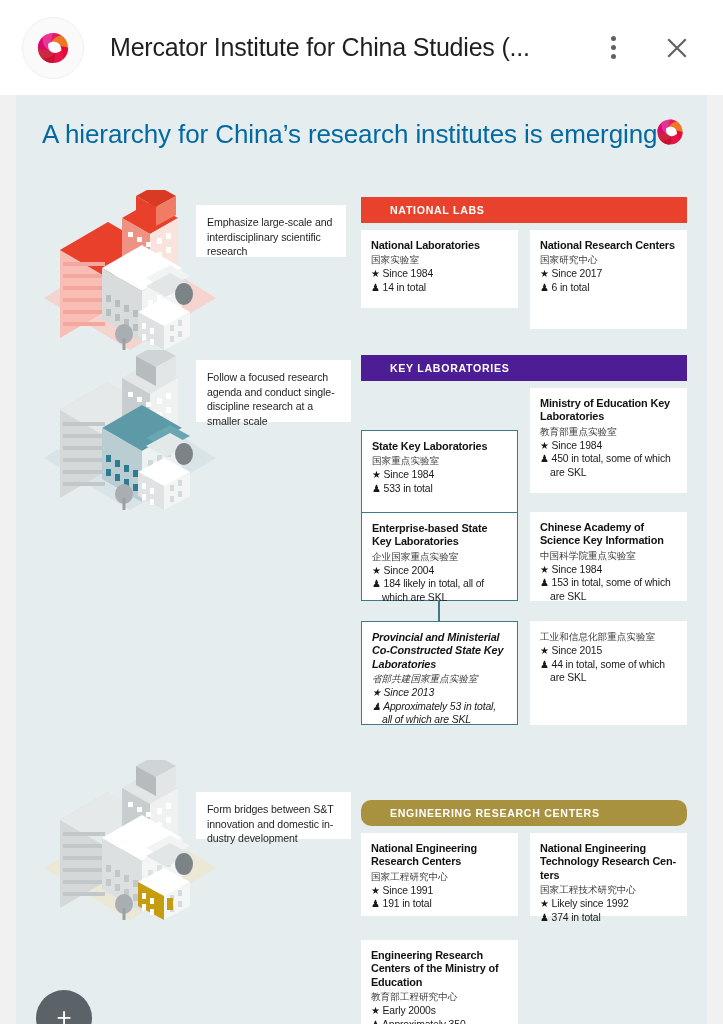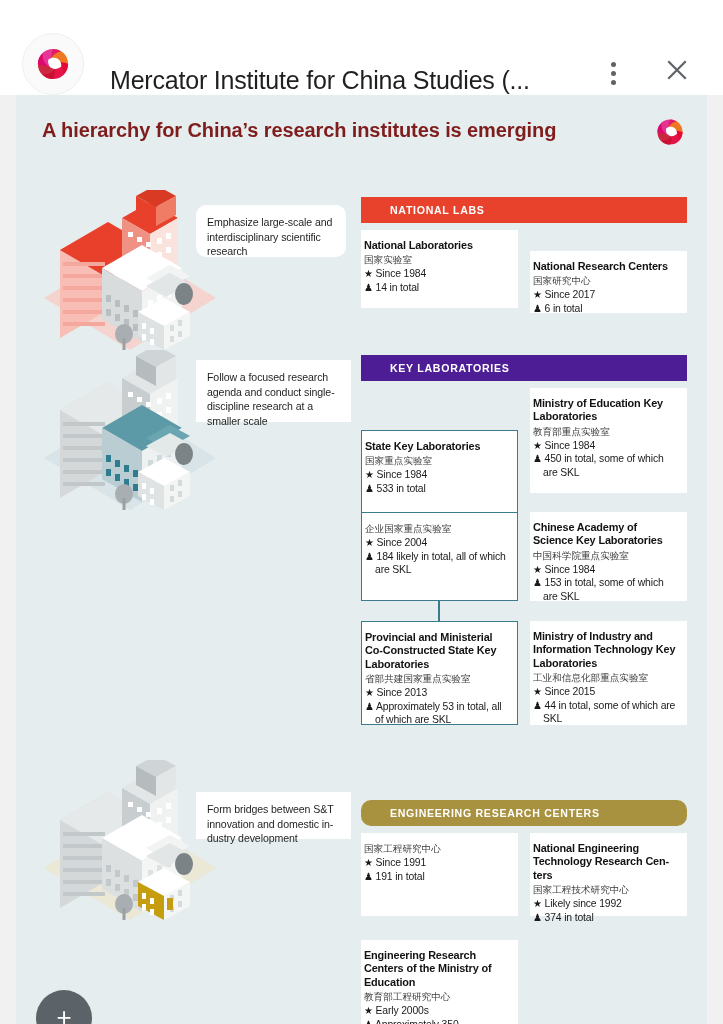--- a/index.html
+++ b/index.html
@@ -13,21 +13,21 @@
     height: 1024px;
     overflow: hidden;
     position: relative;
   }
 
   
   .appbar {
     height: 95px;
     background: #ffffff;
     display: flex;
-    align-items: flex-end;
+    align-items: center;
     padding: 0 18px 0 22px;
     box-sizing: border-box;
     position: relative;
     z-index: 5;
   }
   .favicon-wrap {
     width: 60px;
     height: 60px;
     border-radius: 50%;
     background: #fafafa;
@@ -87,23 +87,23 @@
     bottom: 0;
     background: #e6edef;
     overflow: hidden;
   }
 
   .ig-header {
     padding: 24px 26px 6px 26px;
     position: relative;
   }
   .ig-title {
-    font-size: 20px;
-    color: #7f1d1d;
-    font-weight: 700;
+    font-size: 26px;
+    color: #0369a1;
+    font-weight: 400;
     letter-spacing: -0.1px;
     margin: 0;
   }
   .ig-sub {
     font-size: 11.6px;
     color: #333333;
     margin-top: 9px;
     letter-spacing: -0.05px;
   }
   .ig-logo {
@@ -172,21 +172,21 @@
   
   .cardgrid {
     position: absolute;
     width: 326px;
     left: 0;
   }
   .card {
     position: absolute;
     background: #ffffff;
     box-sizing: border-box;
-    padding: 9px 10px 9px 3px;
+    padding: 9px 10px 9px 10px;
     width: 157px;
   }
   .card.outlined { border: 1.4px solid #3b7b8c; }
   .card h4 {
     margin: 0 0 1px 0;
     font-size: 10.9px;
     line-height: 13.4px;
     font-weight: bold;
     color: #121212;
     letter-spacing: -0.15px;
@@ -348,35 +348,35 @@
                 <rect x="140" y="130" width="4" height="6"></rect>
               <rect x="132" y="146" width="4" height="6"></rect>
                 <rect x="140" y="141" width="4" height="6"></rect>
             </g>
             <ellipse cx="146" cy="104" rx="9" ry="11" fill="#7c8387"></ellipse>
             <ellipse cx="86" cy="144" rx="9" ry="10" fill="#a8aeb1"></ellipse>
             <rect x="84.5" y="148" width="3" height="12" fill="#9aa1a4"></rect>
           </svg>
         </div>
 
-        <div class="callout" style="left:180px;top:15px;width:150px;height:52px;border-radius:10px;">Emphasize large-scale and interdisciplinary scientific research</div>
+        <div class="callout" style="left:180px;top:15px;width:150px;height:52px;">Emphasize large-scale and interdisciplinary scientific research</div>
       </div>
 
       <div class="row-right">
         <div class="banner red" style="position:absolute;top:7px;left:0;">NATIONAL LABS</div>
         <div class="cardgrid" style="top:40px;height:85px;">
 
           <div class="card" style="left:0;top:0;height:78px;">
             <h4>National Laboratories</h4>
             <div class="cn">国家实验室</div>
             <span class="line"><span class="glyph">★</span> <span>Since 1984</span></span>
             <span class="line"><span class="glyph">♟</span> <span>14 in total</span></span>
           </div>
 
-          <div class="card" style="left:169px;top:0;height:62px;margin-top:21px;">
+          <div class="card" style="left:169px;top:0;height:99px;">
             <h4>National Research Centers</h4>
             <div class="cn">国家研究中心</div>
             <span class="line"><span class="glyph">★</span> <span>Since 2017</span></span>
             <span class="line"><span class="glyph">♟</span> <span>6 in total</span></span>
           </div>
 
         </div>
       </div>
     </div>
 
@@ -475,41 +475,41 @@
           </div>
 
           <div class="card" style="left:169px;top:0;height:105px;">
             <h4>Ministry of Education Key Laboratories</h4>
             <div class="cn">教育部重点实验室</div>
             <span class="line"><span class="glyph">★</span> <span>Since 1984</span></span>
             <span class="line"><span class="glyph">♟</span> <span>450 in total, some of which are SKL</span></span>
           </div>
 
           <div class="card outlined" style="left:0;top:124px;height:89px;">
+            <h4>Enterprise-based State Key Laboratories</h4>
             <div class="cn">企业国家重点实验室</div>
             <span class="line"><span class="glyph">★</span> <span>Since 2004</span></span>
             <span class="line"><span class="glyph">♟</span> <span>184 likely in total, all of which are SKL</span></span>
           </div>
 
           <div class="card" style="left:169px;top:124px;height:89px;">
-            <h4>Chinese Academy of Science Key Laboratories</h4>
+            <h4>Chinese Academy of Science Key Information</h4>
             <div class="cn">中国科学院重点实验室</div>
             <span class="line"><span class="glyph">★</span> <span>Since 1984</span></span>
             <span class="line"><span class="glyph">♟</span> <span>153 in total, some of which are SKL</span></span>
           </div>
 
-          <div class="card outlined" style="left:0;top:233px;height:104px;">
+          <div class="card outlined" style="left:0;top:233px;height:104px;font-style:italic;">
             <h4>Provincial and Ministerial Co-Constructed State Key Laboratories</h4>
             <div class="cn">省部共建国家重点实验室</div>
             <span class="line"><span class="glyph">★</span> <span>Since 2013</span></span>
             <span class="line"><span class="glyph">♟</span> <span>Approximately 53 in total, all of which are SKL</span></span>
           </div>
 
           <div class="card" style="left:169px;top:233px;height:104px;">
-            <h4>Ministry of Industry and Information Technology Key Laboratories</h4>
             <div class="cn">工业和信息化部重点实验室</div>
             <span class="line"><span class="glyph">★</span> <span>Since 2015</span></span>
             <span class="line"><span class="glyph">♟</span> <span>44 in total, some of which are SKL</span></span>
           </div>
 
         </div>
       </div>
     </div>
 
     <div class="row" style="top:665px;height:260px;">
@@ -591,20 +591,21 @@
         </div>
         <div class="callout" style="left:180px;top:32px;width:155px;height:47px;">Form bridges between S&amp;T innovation and domestic in-dustry development</div>
       </div>
 
       <div class="row-right">
         <div class="banner gold" style="position:absolute;top:40px;left:0;border-radius:10px;">ENGINEERING RESEARCH CENTERS</div>
 
         <div class="cardgrid" style="top:73px;height:190px;">
 
           <div class="card" style="left:0;top:0;height:83px;">
+            <h4>National Engineering Research Centers</h4>
             <div class="cn">国家工程研究中心</div>
             <span class="line"><span class="glyph">★</span> <span>Since 1991</span></span>
             <span class="line"><span class="glyph">♟</span> <span>191 in total</span></span>
           </div>
 
           <div class="card" style="left:169px;top:0;height:83px;">
             <h4>National Engineering Technology Research Cen-ters</h4>
             <div class="cn">国家工程技术研究中心</div>
             <span class="line"><span class="glyph">★</span> <span>Likely since 1992</span></span>
             <span class="line"><span class="glyph">♟</span> <span>374 in total</span></span>

